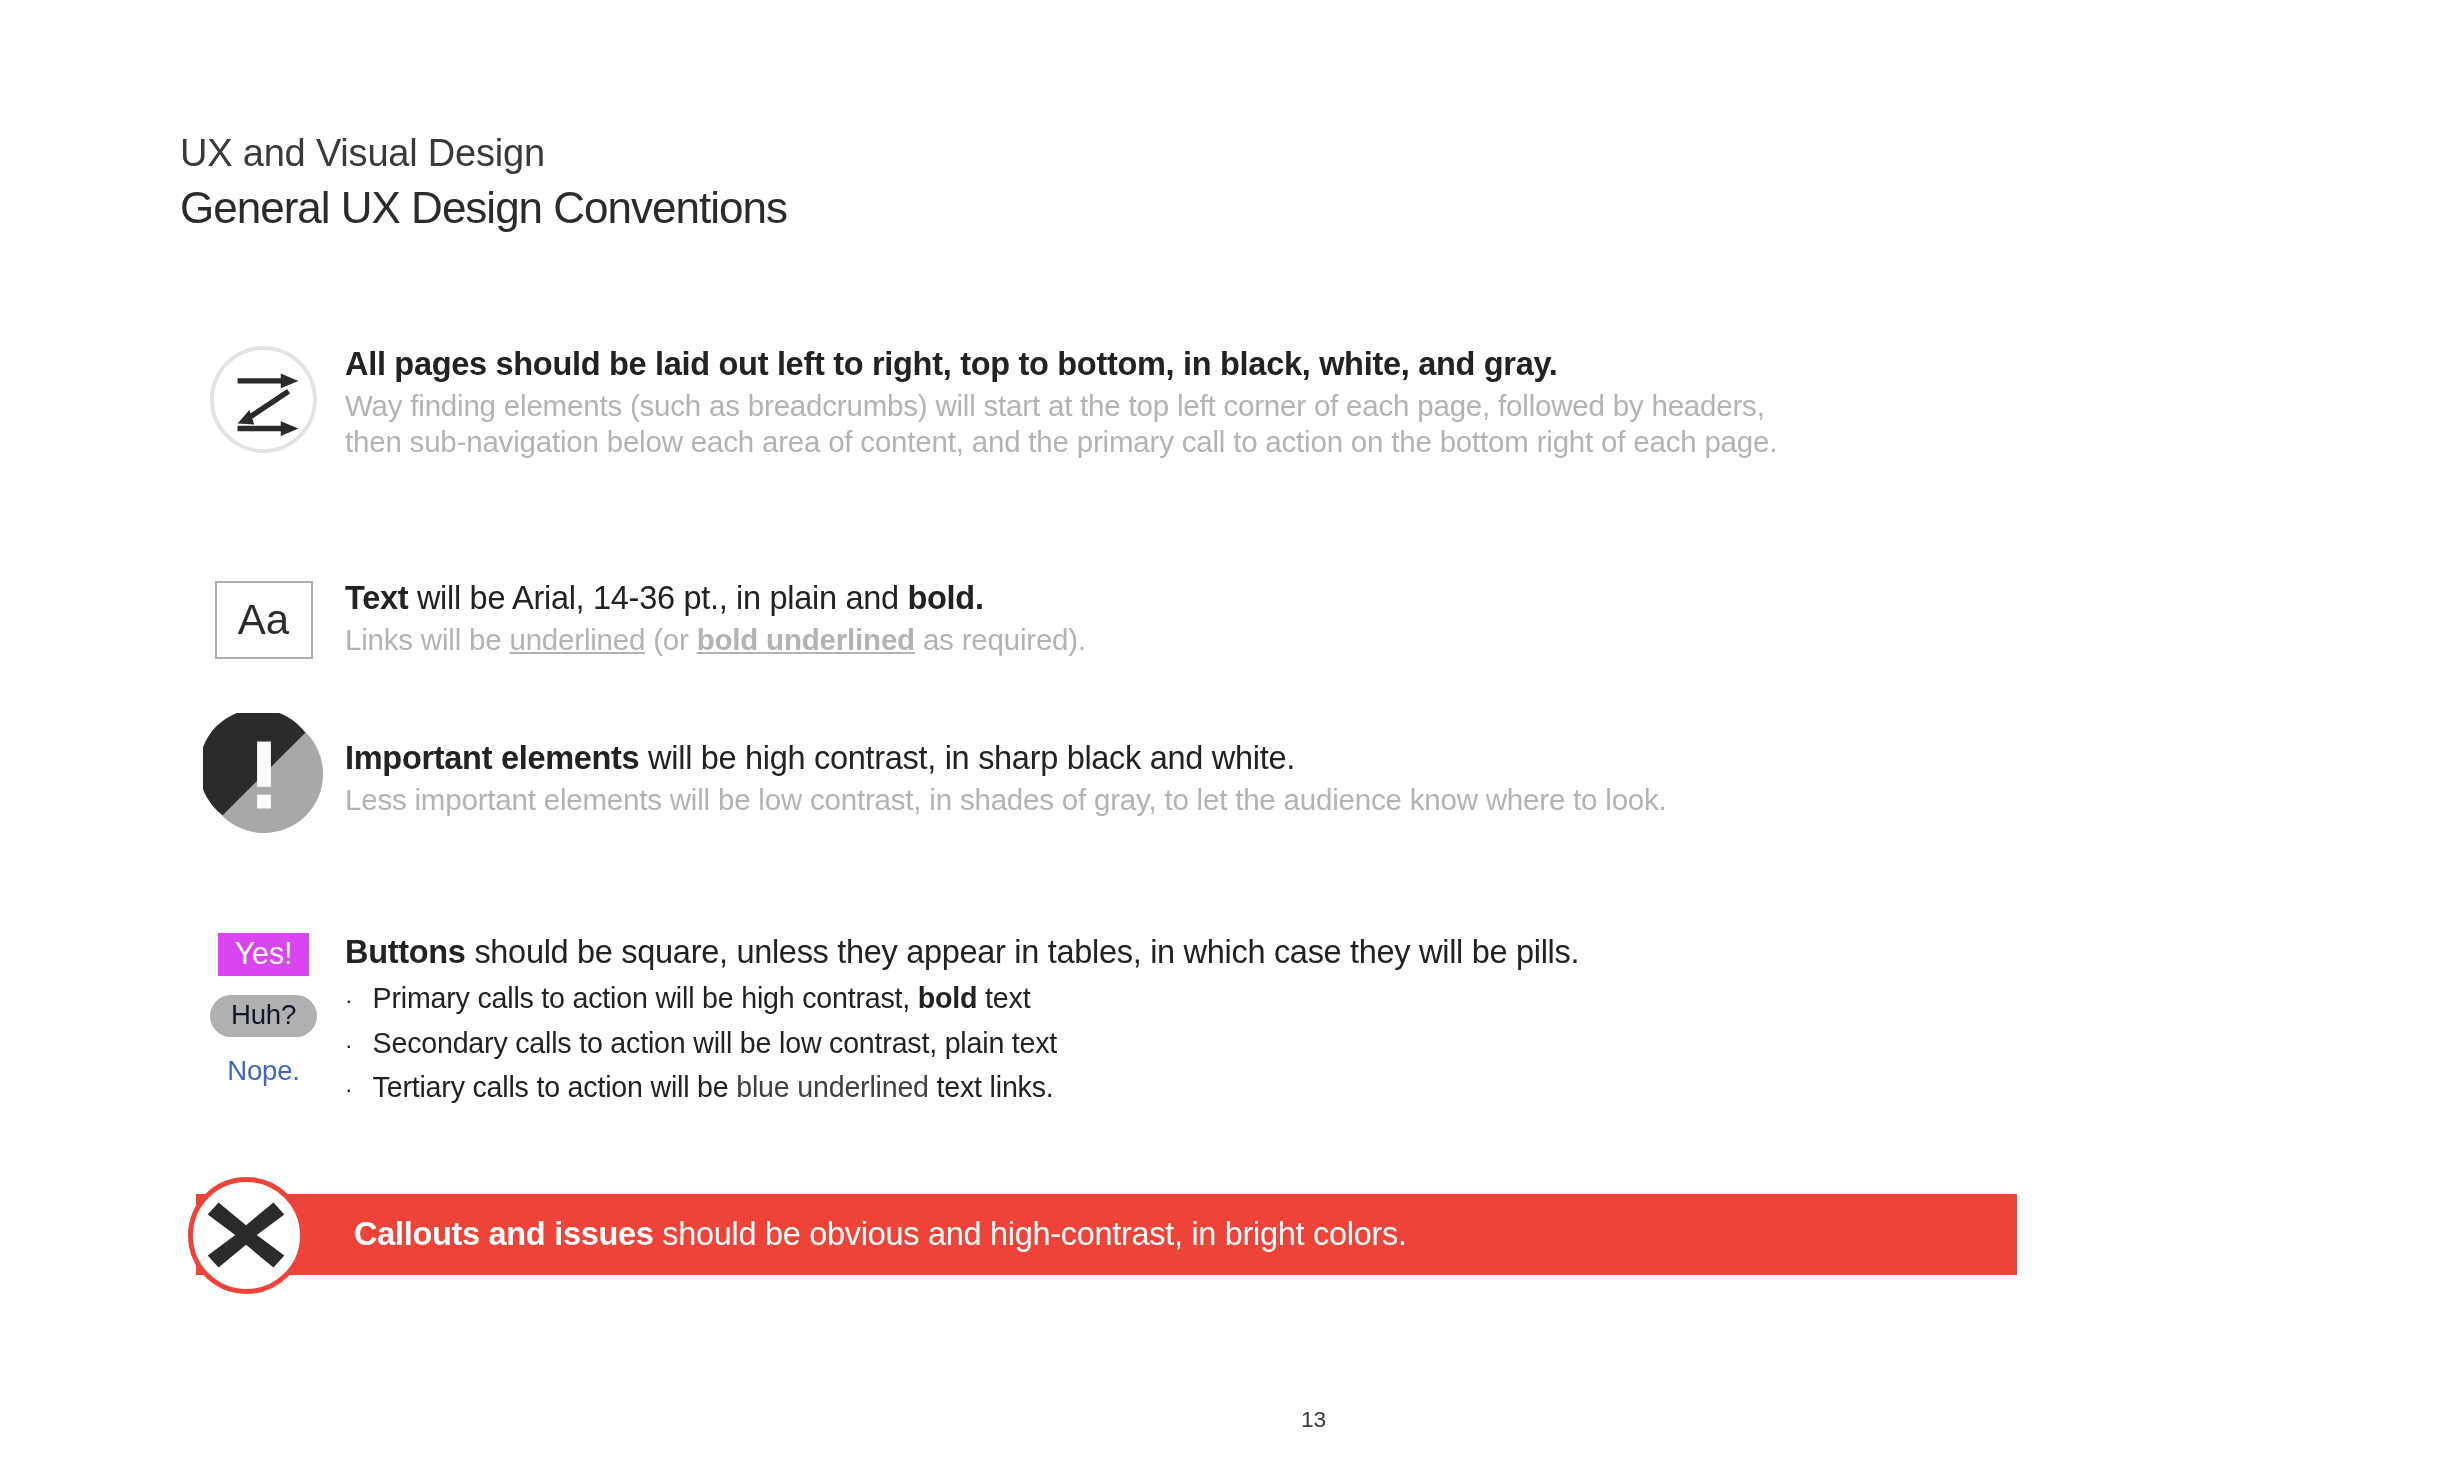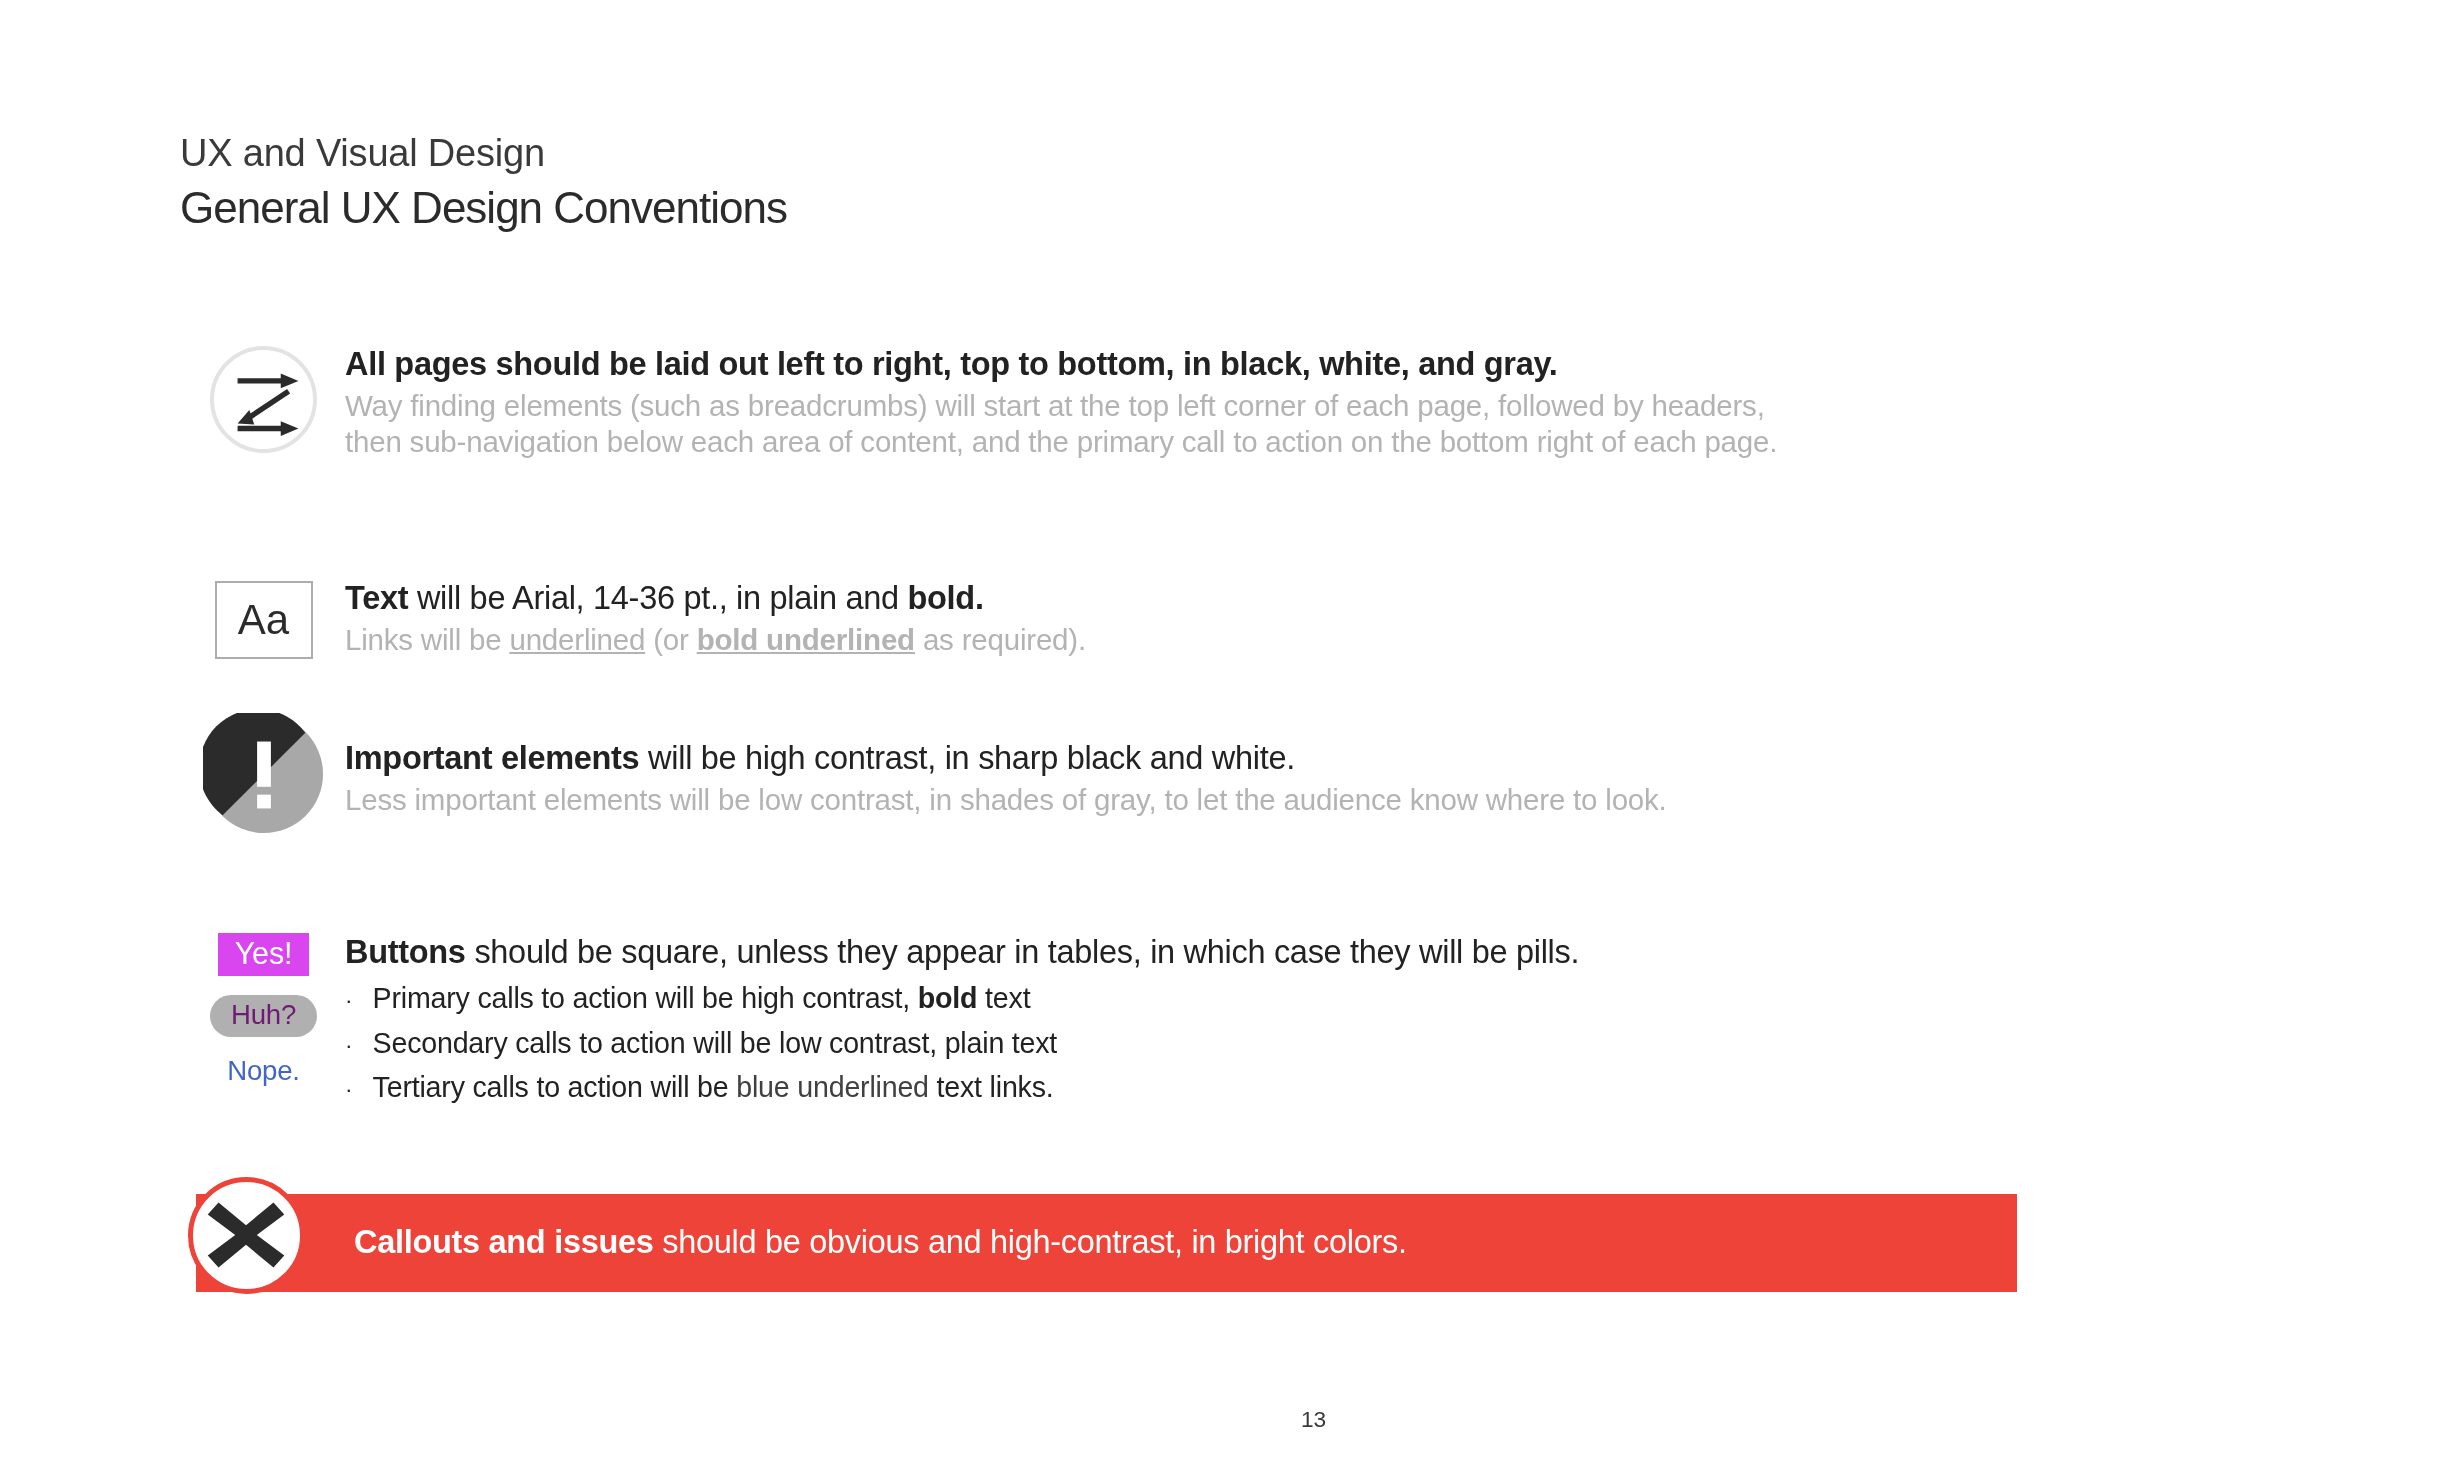--- a/index.html
+++ b/index.html
@@ -128,21 +128,21 @@
   .btn-square {
     background: #d946ef;
     color: #ffffff;
     font-size: 30.5px;
     padding: 4.9px 16.7px 7.9px 16.7px;
     line-height: 1.0;
     letter-spacing: -0.2px;
   }
   .btn-pill {
     background: #b0b0b0;
-    color: #701a75;
+    color: #0f172a;
     font-size: 27.6px;
     border-radius: 492px;
     padding: 5.9px 20.7px 8.9px 20.7px;
     line-height: 1.0;
     margin-top: 18.7px;
     letter-spacing: -0.2px;
   }
   .btn-link {
     color: #4266c4;
     font-size: 27.6px;
@@ -170,21 +170,21 @@
   }
   .bullet b { font-weight: 700; }
   .bullet .bluelink {
     color: #404040;
   }
   .callout-bar {
     position: absolute;
     left: 196px;
     top: 1194px;
     width: 1821px;
-    height: 98px;
+    height: 81px;
     background: #ee4338;
     display: flex;
     align-items: center;
   }
   .callout-text {
     margin-left: 158px;
     color: #ffffff;
     font-size: 32.5px;
     letter-spacing: -0.3px;
     line-height: 1.1;

